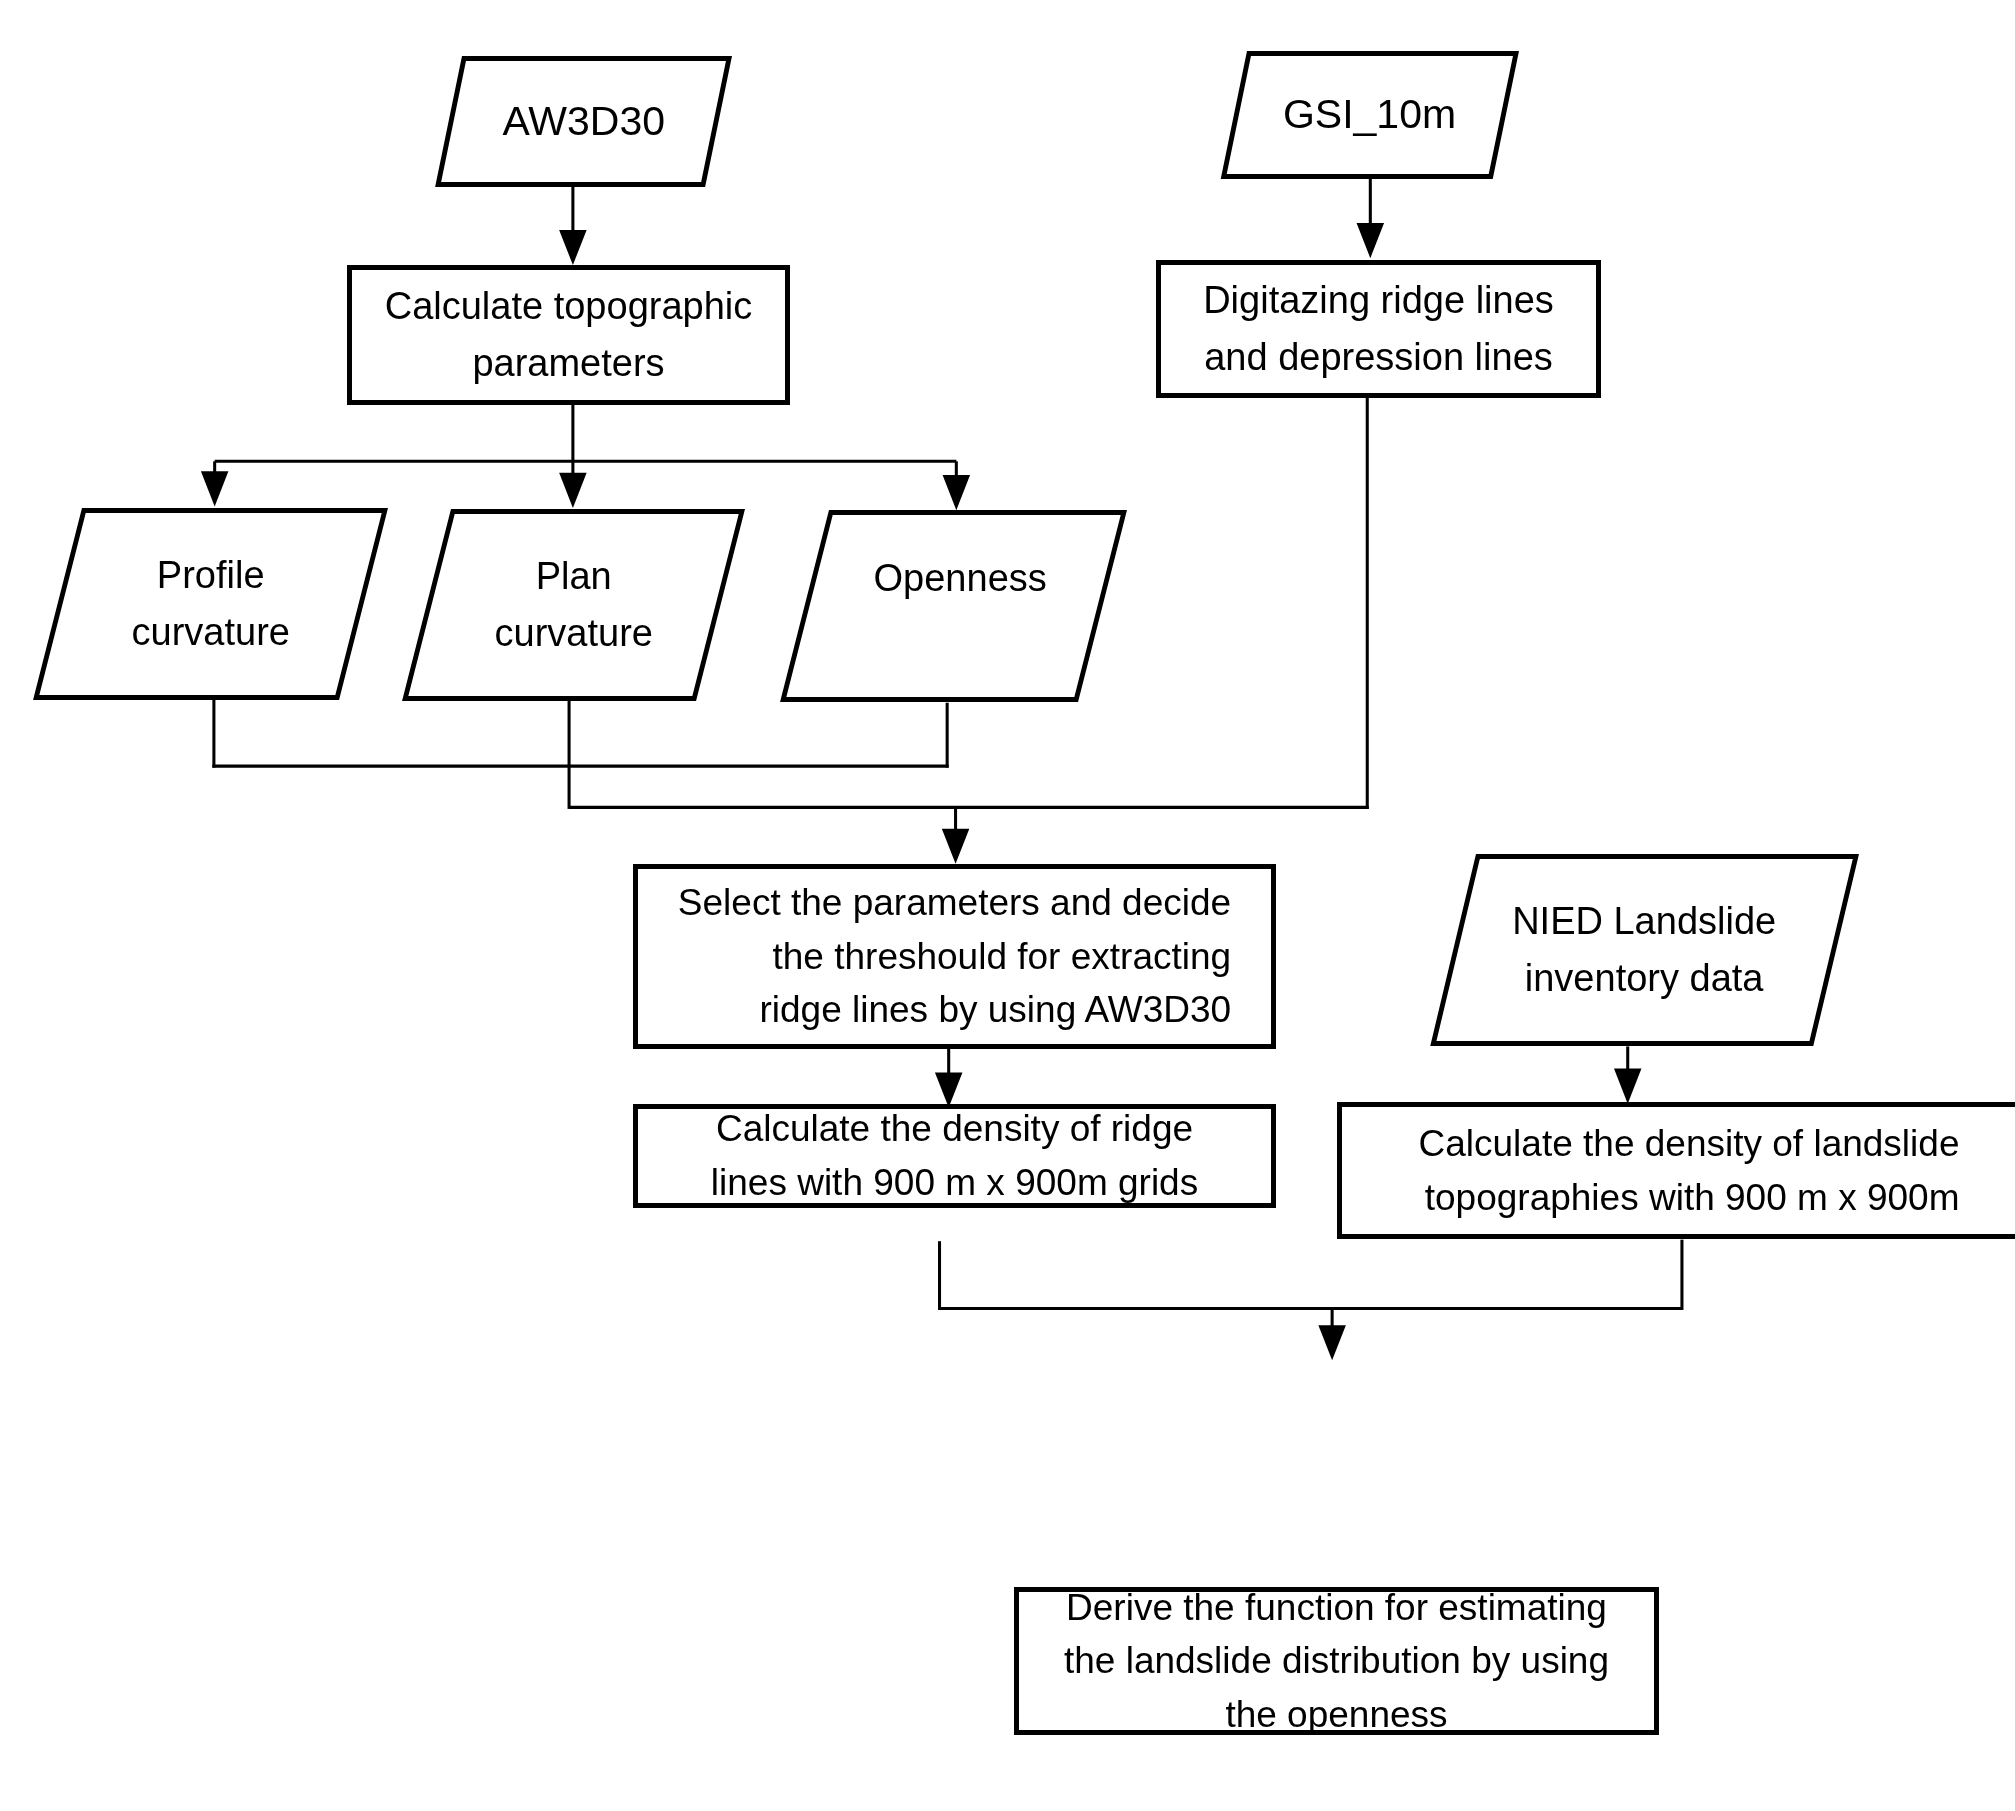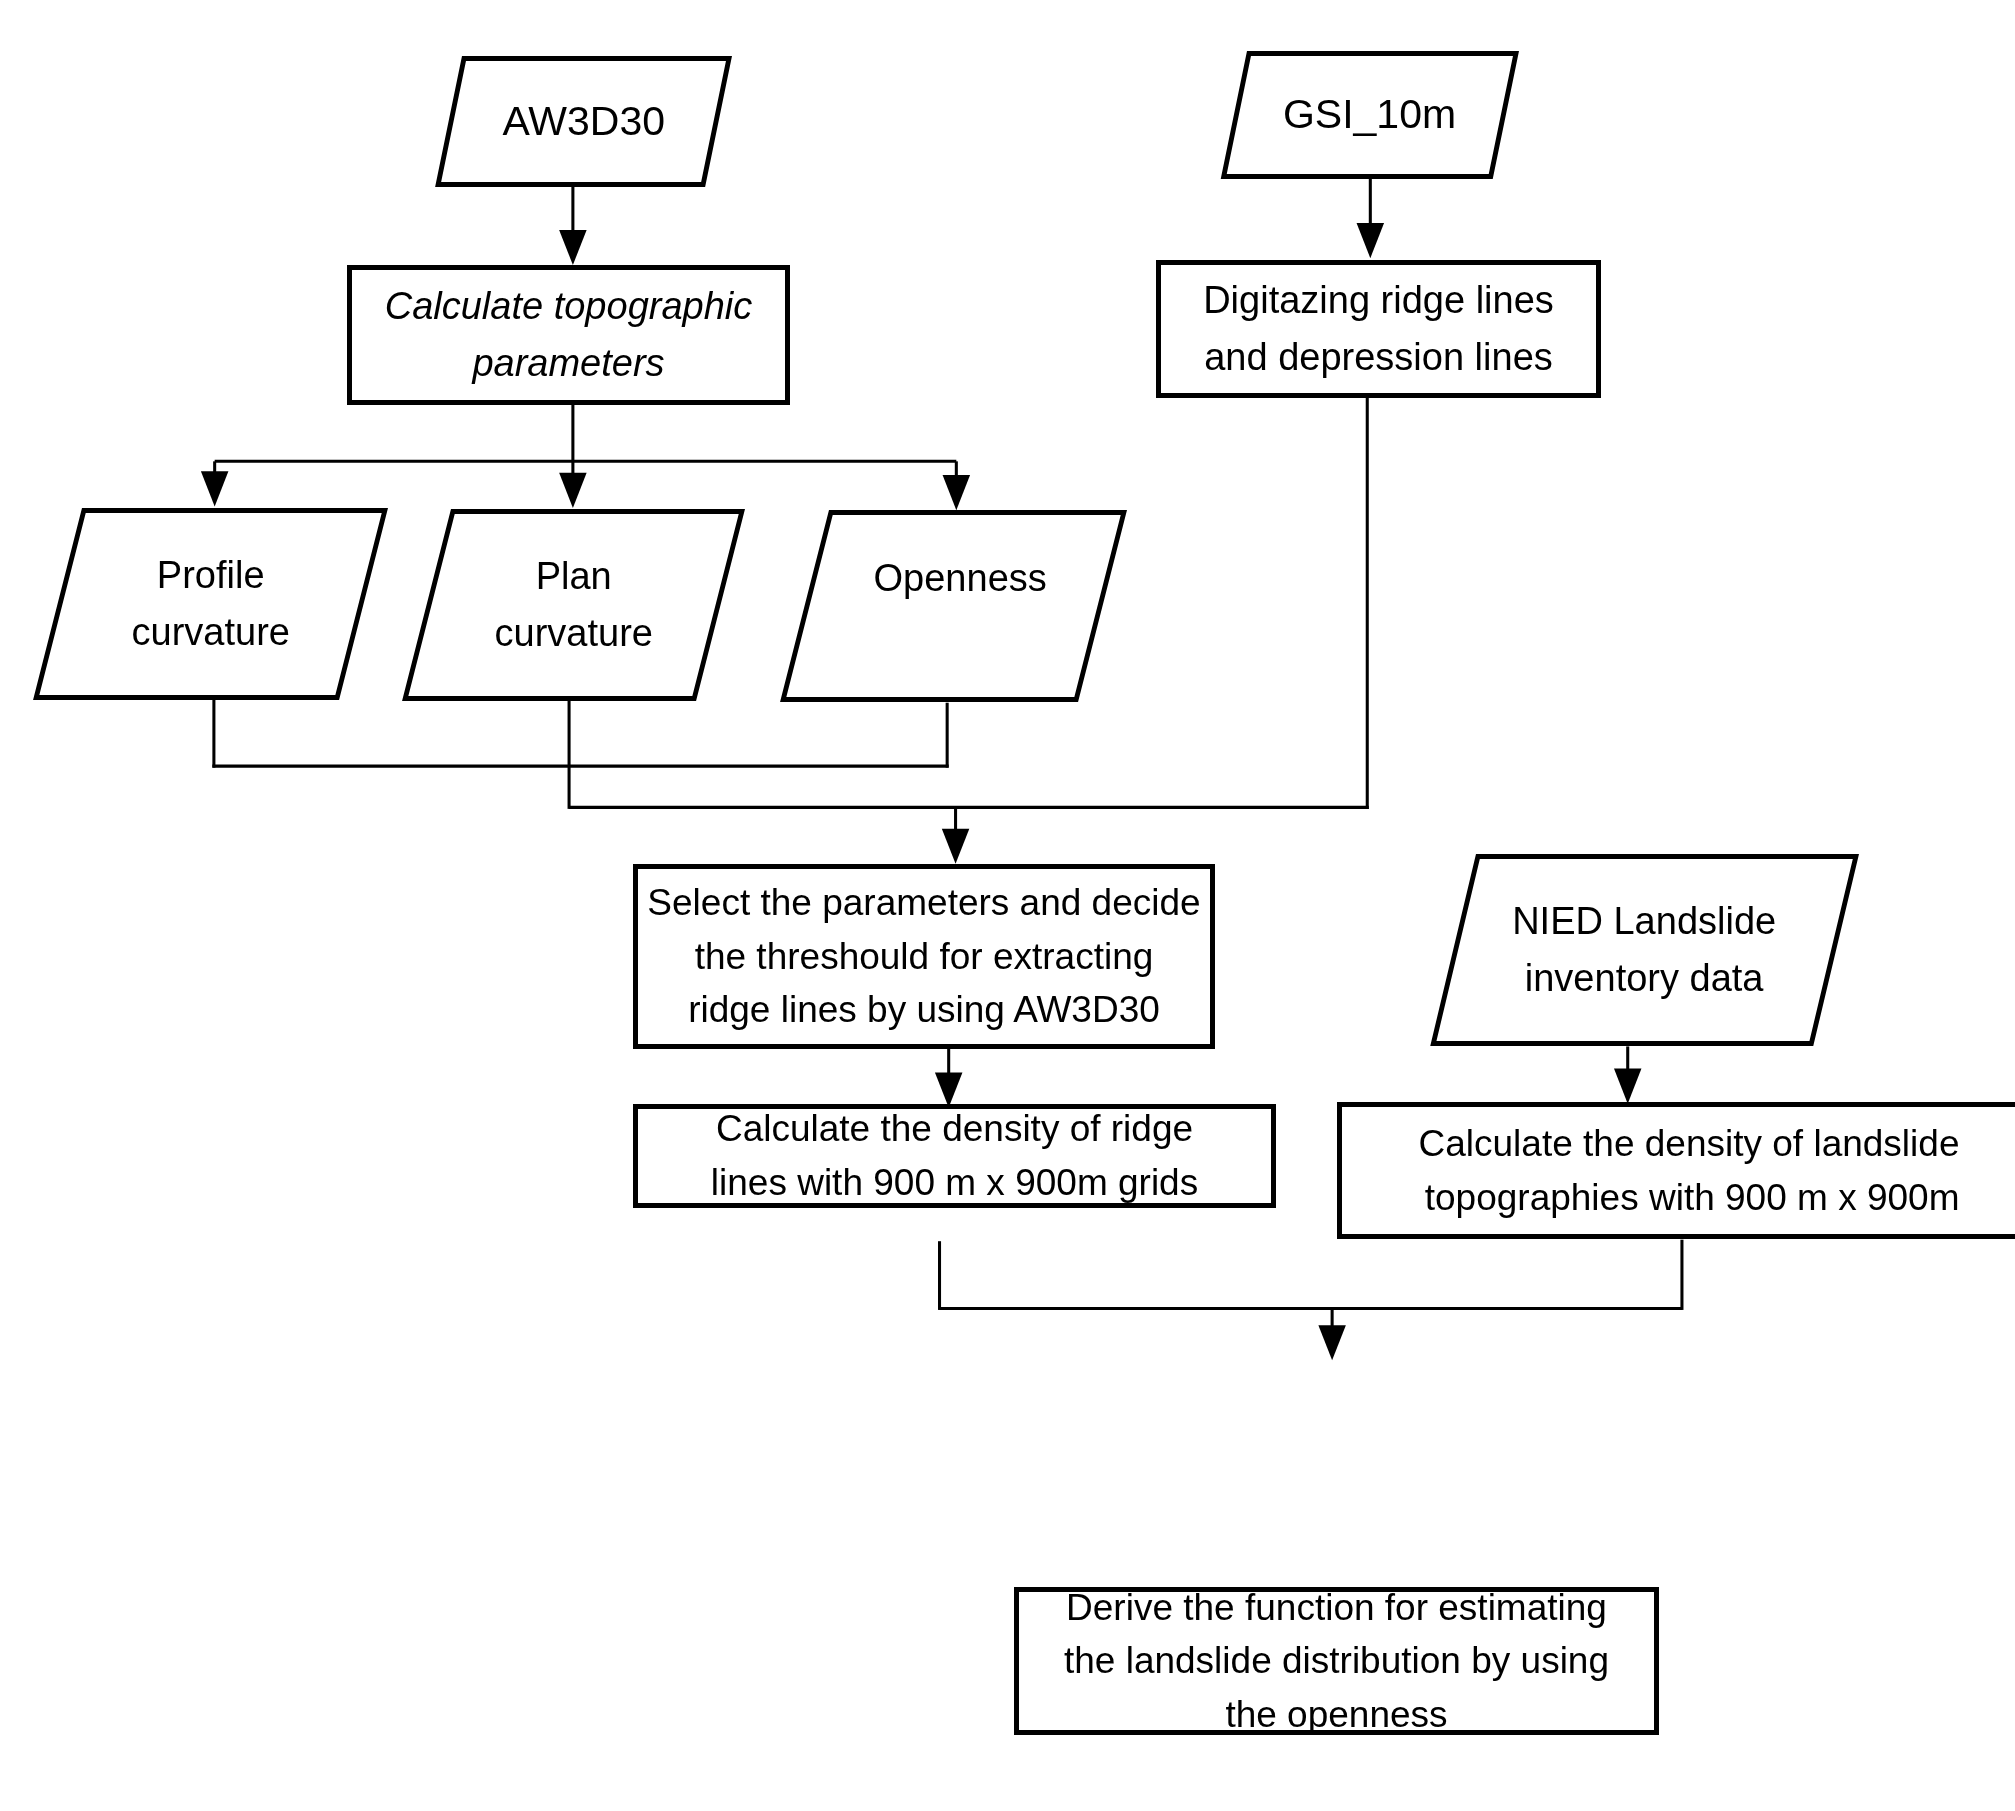--- a/index.html
+++ b/index.html
@@ -96,21 +96,21 @@
   </svg>
 
   <div class="node para skew-11 big" style="left:462px; top:56px; width:270px; height:131px;">
     <span class="label">AW3D30</span>
   </div>
 
   <div class="node para skew-11 big" style="left:1247px; top:51px; width:272px; height:128px;">
     <span class="label">GSI_10m</span>
   </div>
 
-  <div class="node" style="left:347px; top:265px; width:443px; height:140px;font-style:italic;">
+  <div class="node" style="left:347px; top:265px; width:443px; height:140px;">
     <span class="label">Calculate topographic
 parameters</span>
   </div>
 
   <div class="node" style="left:1156px; top:260px; width:445px; height:138px;">
     <span class="label">Digitazing ridge lines
 and depression lines</span>
   </div>
 
   <div class="node para skew-14" style="left:82px; top:508px; width:306px; height:192px;">
@@ -120,21 +120,21 @@
 
   <div class="node para skew-14" style="left:451px; top:509px; width:294px; height:192px;">
     <span class="label">Plan
 curvature</span>
   </div>
 
   <div class="node para skew-14 top-align" style="left:829px; top:510px; width:298px; height:192px;">
     <span class="label">Openness</span>
   </div>
 
-  <div class="node tight" style="left:633px; top:864px; width:582px; height:185px;">
+  <div class="node tight" style="left:633px; top:864px; width:643px; height:185px;text-align:right;">
     <span class="label">Select the parameters and decide
 the threshould for extracting
 ridge lines by using AW3D30</span>
   </div>
 
   <div class="node para skew-13" style="left:1476px; top:854px; width:383px; height:192px;">
     <span class="label">NIED Landslide
 inventory data</span>
   </div>
 

